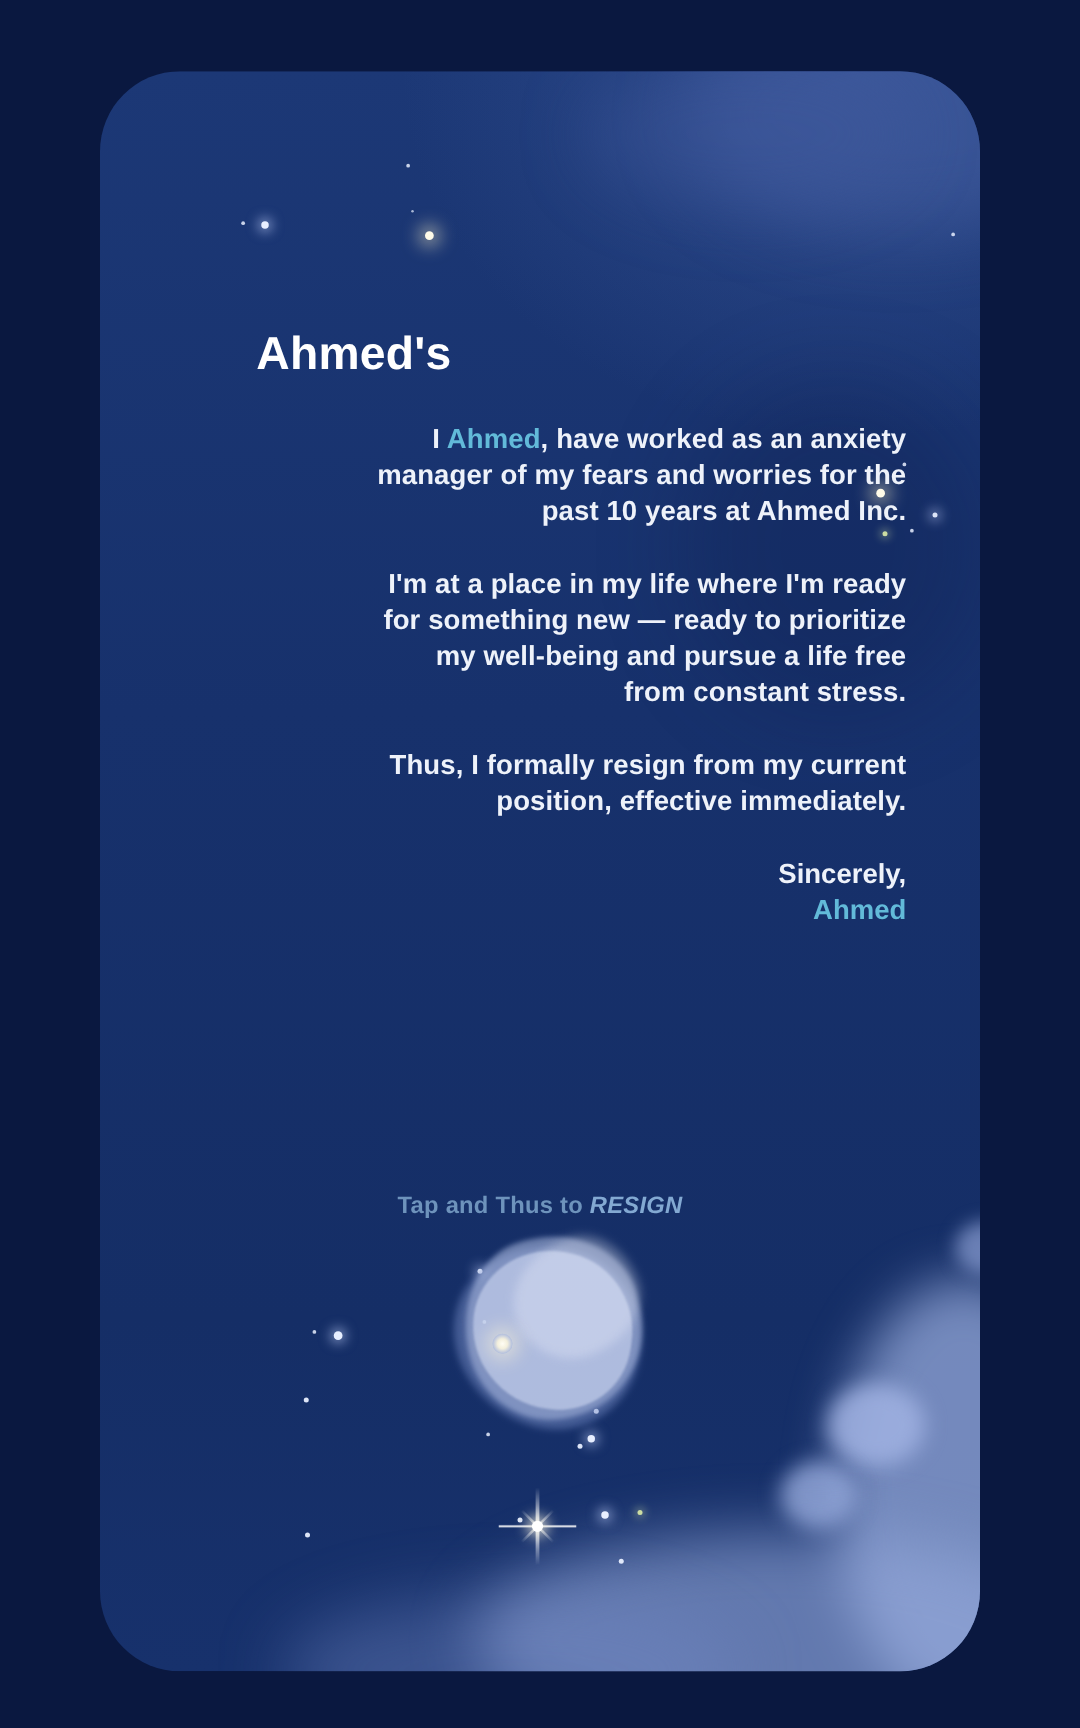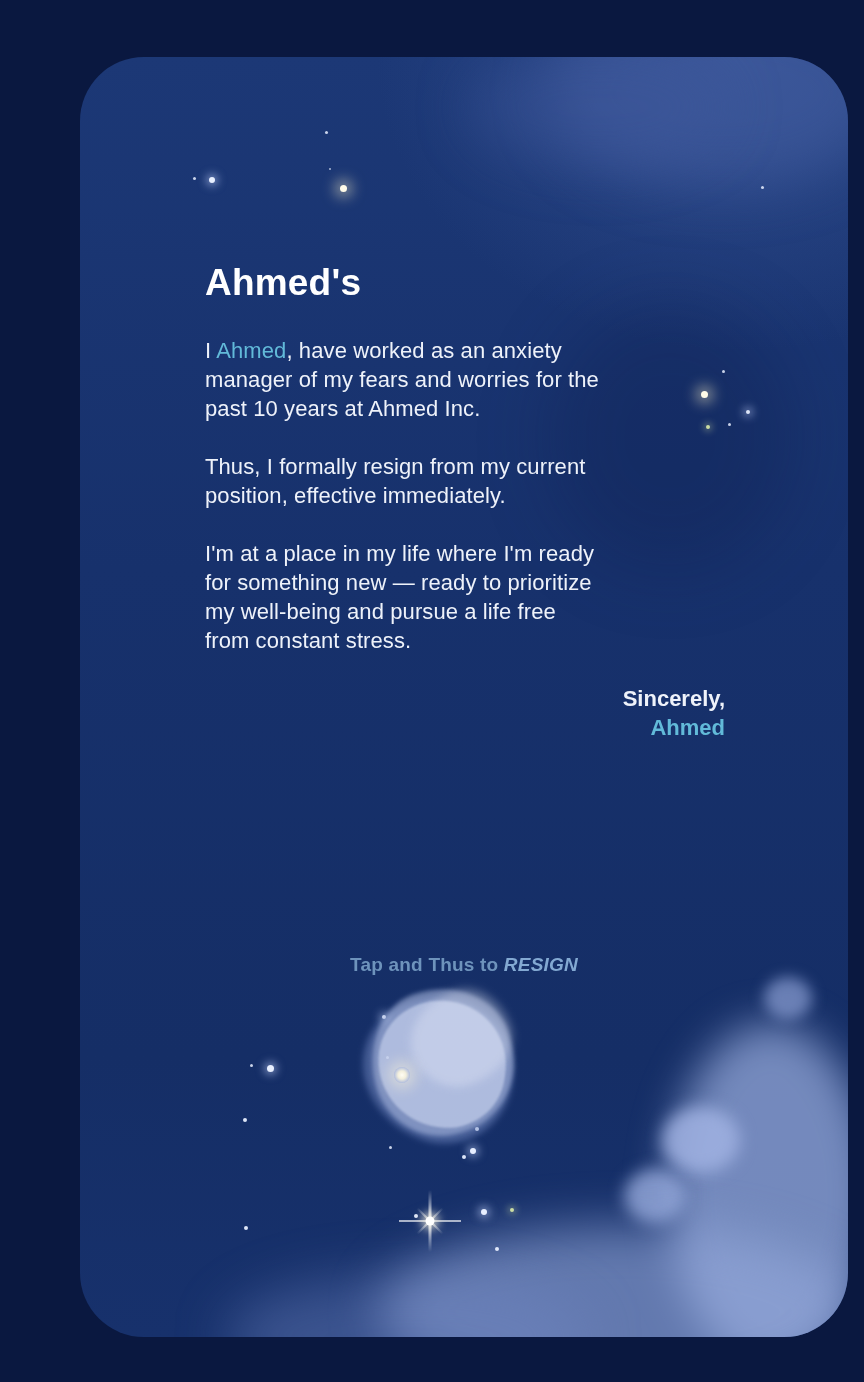--- a/index.html
+++ b/index.html
@@ -6,21 +6,21 @@
   html,body { width:864px; height:1382px; }
   body {
     background:#0a1840;
     font-family:"Liberation Sans", sans-serif;
     position:relative;
     overflow:hidden;
   }
 
   
   .card {
-    position:absolute; left:80px; top:57px; width:768px; height:1280px;
+    position:absolute; left:80px; top:57px; width:704px; height:1280px;
     border-radius:64px; overflow:hidden;
     background:
       radial-gradient(520px 420px at 86% 0%, rgba(64,94,162,0.55), rgba(64,94,162,0) 70%),
       linear-gradient(180deg, #1c3876 0%, #17316c 40%, #152e66 78%, #17316c 100%);
   }
 
   
   .cloud { position:absolute; border-radius:50%; pointer-events:none; }
   .c-topwash  { left:470px; top:-60px;  width:340px; height:190px; background:rgba(72,98,166,0.50); filter:blur(28px); }
   .c-topwisp  { left:388px; top:-12px;  width:262px; height:124px; background:rgba(62,88,156,0.40); filter:blur(26px); }
@@ -40,21 +40,21 @@
   .s6 { width:6px; height:6px; }
   .s7 { width:7px; height:7px; }
   .glow { box-shadow:0 0 9px 3px rgba(198,214,255,0.55); }
   .warm { background:#fffbe8; box-shadow:0 0 14px 5px rgba(255,244,198,0.55); }
   .green { background:#d6e6a6; box-shadow:0 0 7px 2px rgba(214,230,166,0.45); }
 
   
   .letter { position:absolute; left:125px; top:203px; width:520px; color:#eef2fa; }
   .title { font-size:37px; line-height:45px; font-weight:800; letter-spacing:0.2px; color:#ffffff; }
   .title .accent { color:#7cc7e3; }
-  .para { font-size:22px; line-height:29px; font-weight:400; letter-spacing:0.1px; white-space:pre-line; margin-top:29px; }
+  .para { font-size:22px; line-height:29px; font-weight:700; letter-spacing:0.1px; white-space:pre-line; margin-top:29px;text-align:right; }
   .para.first { margin-top:31px; }
   .blue-name { color:#62bad9; }
   .signoff-block { margin-top:29px; font-size:22px; line-height:29px; font-weight:700;text-align:right; }
 
   
   .tap-label {
     position:absolute; left:0; top:897px; width:100%;
     text-align:center; font-size:19px; font-weight:700;
     color:#6e93bc; letter-spacing:0.2px;
   }
@@ -130,27 +130,27 @@
 
   <div class="letter">
     <div class="title">
       <div>Ahmed's</div>
     </div>
 
     <p class="para first"><span>I </span><span class="blue-name">Ahmed</span><span>, have worked as an anxiety
 manager of my fears and worries for the
 past 10 years at Ahmed Inc.</span></p>
 
-    <p class="para">Thus, I formally resign from my current
-position, effective immediately.</p>
-
     <p class="para">I'm at a place in my life where I'm ready
 for something new — ready to prioritize
 my well-being and pursue a life free
 from constant stress.</p>
+
+    <p class="para">Thus, I formally resign from my current
+position, effective immediately.</p>
 
     <div class="signoff-block">
       <div>Sincerely,</div>
       <div class="blue-name">Ahmed</div>
     </div>
   </div>
 
   <div class="tap-label"><span>Tap and Thus to </span><span class="resign-em">RESIGN</span></div>
 
   <div class="moon">

